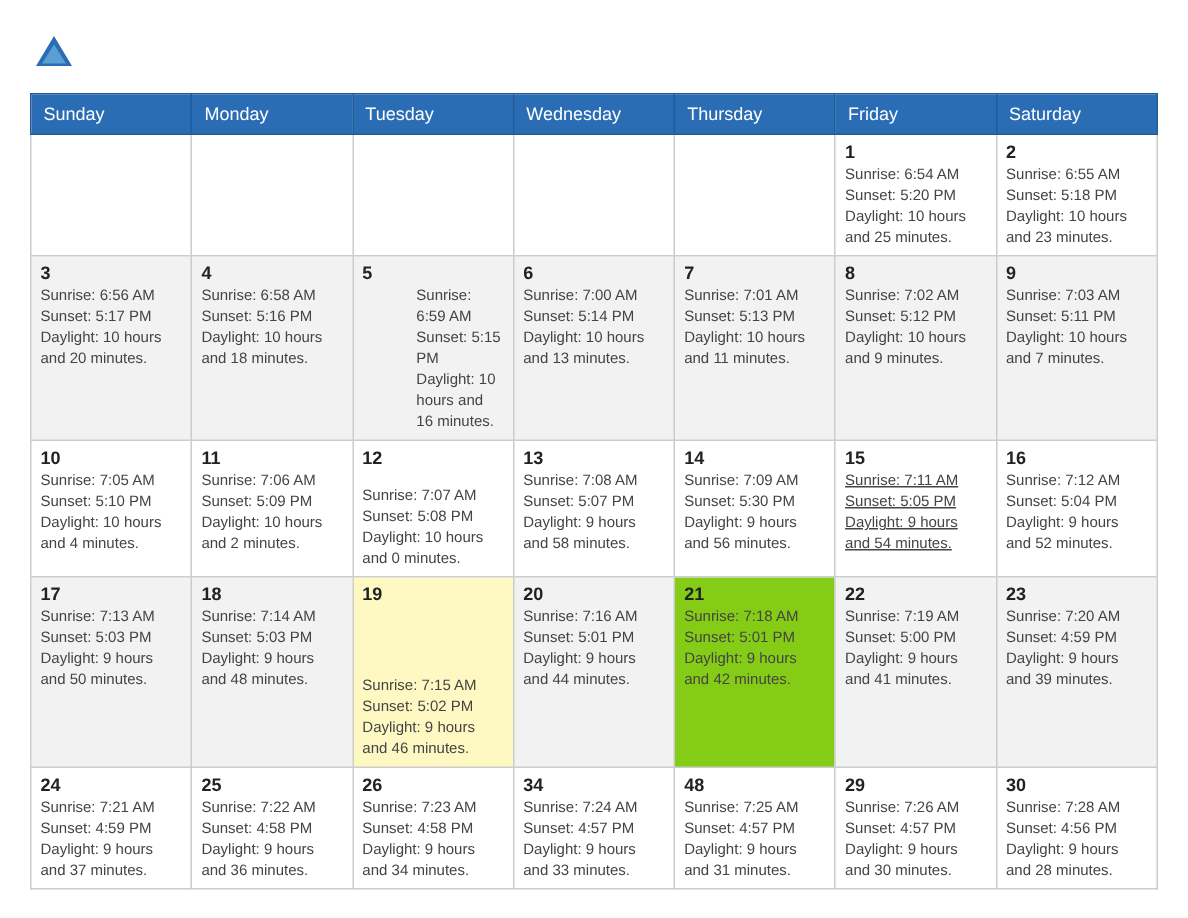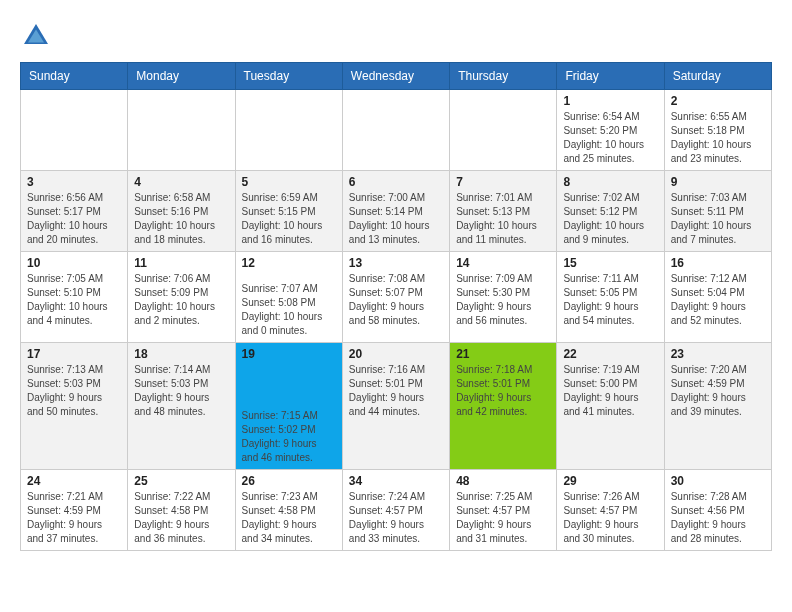--- a/index.html
+++ b/index.html
@@ -148,21 +148,21 @@
 Daylight: 10 hours and 20 minutes.</div>
         </td>
         <td style="background: rgb(242, 242, 242);">
           <span class="day-number">4</span>
           <div class="day-info" style="white-space: pre-line;">Sunrise: 6:58 AM
 Sunset: 5:16 PM
 Daylight: 10 hours and 18 minutes.</div>
         </td>
         <td style="background: rgb(242, 242, 242);">
           <span class="day-number">5</span>
-          <div class="day-info" style="white-space: pre-line;">Sunrise: 6:59 AM
+          <div class="day-info" style="white-space: pre-line; margin-left: 36px;">Sunrise: 6:59 AM
 Sunset: 5:15 PM
 Daylight: 10 hours and 16 minutes.</div>
         </td>
         <td style="background: rgb(242, 242, 242);">
           <span class="day-number">6</span>
           <div class="day-info" style="white-space: pre-line;">Sunrise: 7:00 AM
 Sunset: 5:14 PM
 Daylight: 10 hours and 13 minutes.</div>
         </td>
         <td style="background: rgb(242, 242, 242);">
@@ -210,21 +210,21 @@
 Daylight: 9 hours and 58 minutes.</div>
         </td>
         <td style="background: rgb(255, 255, 255);">
           <span class="day-number">14</span>
           <div class="day-info" style="white-space: pre-line;">Sunrise: 7:09 AM
 Sunset: 5:30 PM
 Daylight: 9 hours and 56 minutes.</div>
         </td>
         <td style="background: rgb(255, 255, 255);">
           <span class="day-number">15</span>
-          <div class="day-info" style="white-space: pre-line;">Sunrise: 7:11 AM
+          <div class="day-info" style="white-space: pre-line; text-decoration: underline;">Sunrise: 7:11 AM
 Sunset: 5:05 PM
 Daylight: 9 hours and 54 minutes.</div>
         </td>
         <td style="background: rgb(255, 255, 255);">
           <span class="day-number">16</span>
           <div class="day-info" style="white-space: pre-line;">Sunrise: 7:12 AM
 Sunset: 5:04 PM
 Daylight: 9 hours and 52 minutes.</div>
         </td>
       </tr>
@@ -234,21 +234,21 @@
           <div class="day-info" style="white-space: pre-line;">Sunrise: 7:13 AM
 Sunset: 5:03 PM
 Daylight: 9 hours and 50 minutes.</div>
         </td>
         <td style="background: rgb(242, 242, 242);">
           <span class="day-number">18</span>
           <div class="day-info" style="white-space: pre-line;">Sunrise: 7:14 AM
 Sunset: 5:03 PM
 Daylight: 9 hours and 48 minutes.</div>
         </td>
-        <td style="background: #0ea5e9;">
+        <td style="background: #fef9c3;">
           <span class="day-number">19</span>
           <div class="day-info" style="white-space: pre-line; margin-top: 48px;">Sunrise: 7:15 AM
 Sunset: 5:02 PM
 Daylight: 9 hours and 46 minutes.</div>
         </td>
         <td style="background: rgb(242, 242, 242);">
           <span class="day-number">20</span>
           <div class="day-info" style="white-space: pre-line;">Sunrise: 7:16 AM
 Sunset: 5:01 PM
 Daylight: 9 hours and 44 minutes.</div>

